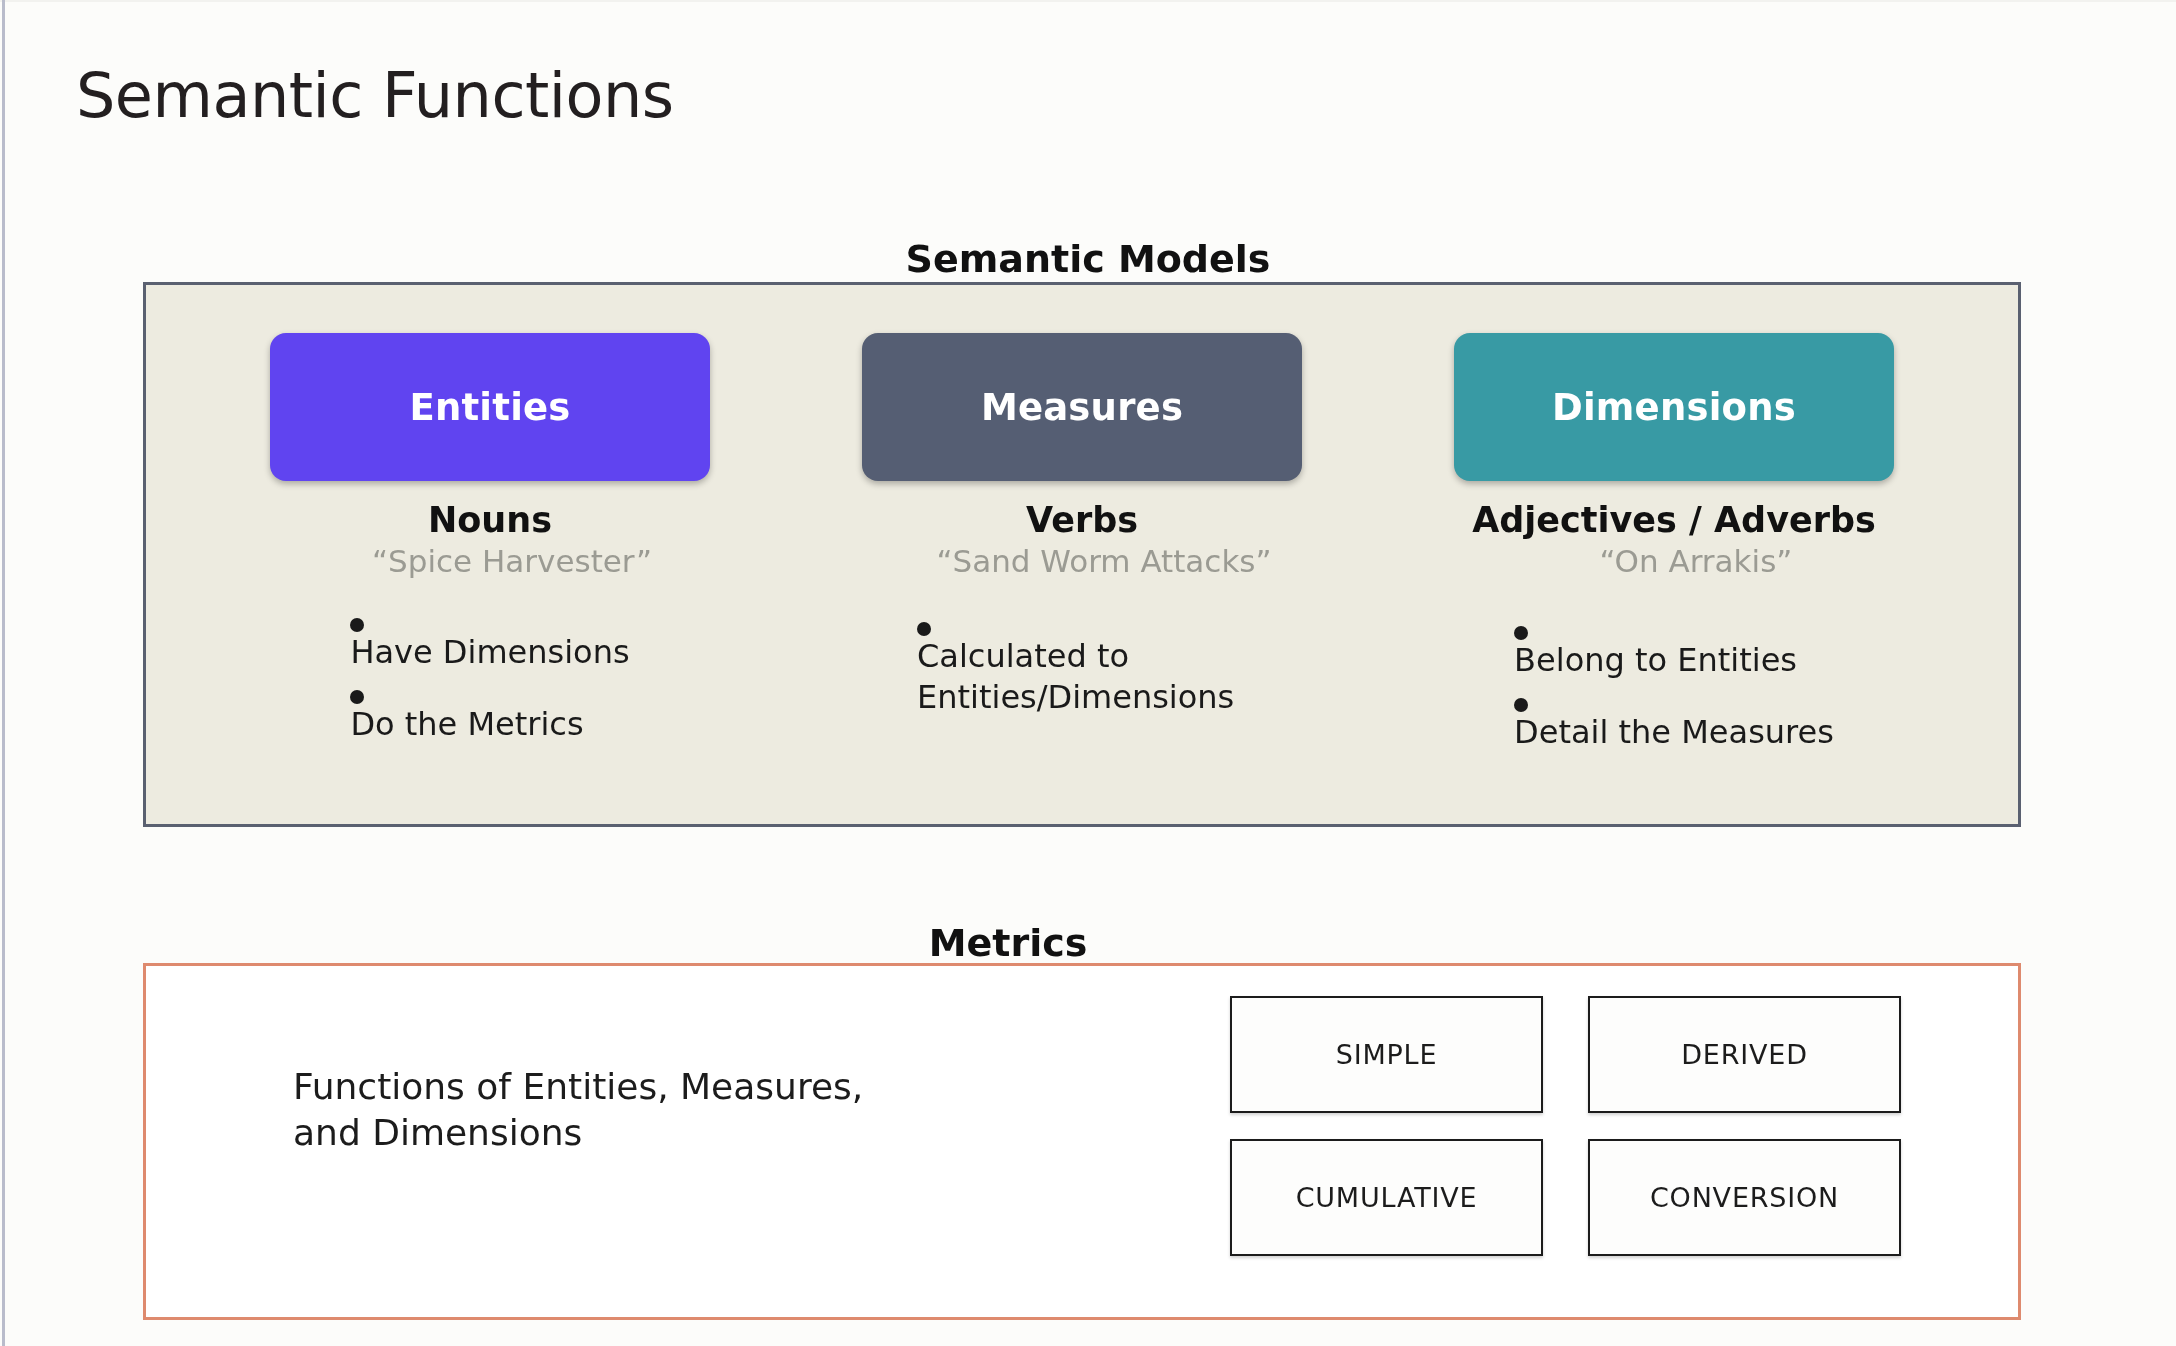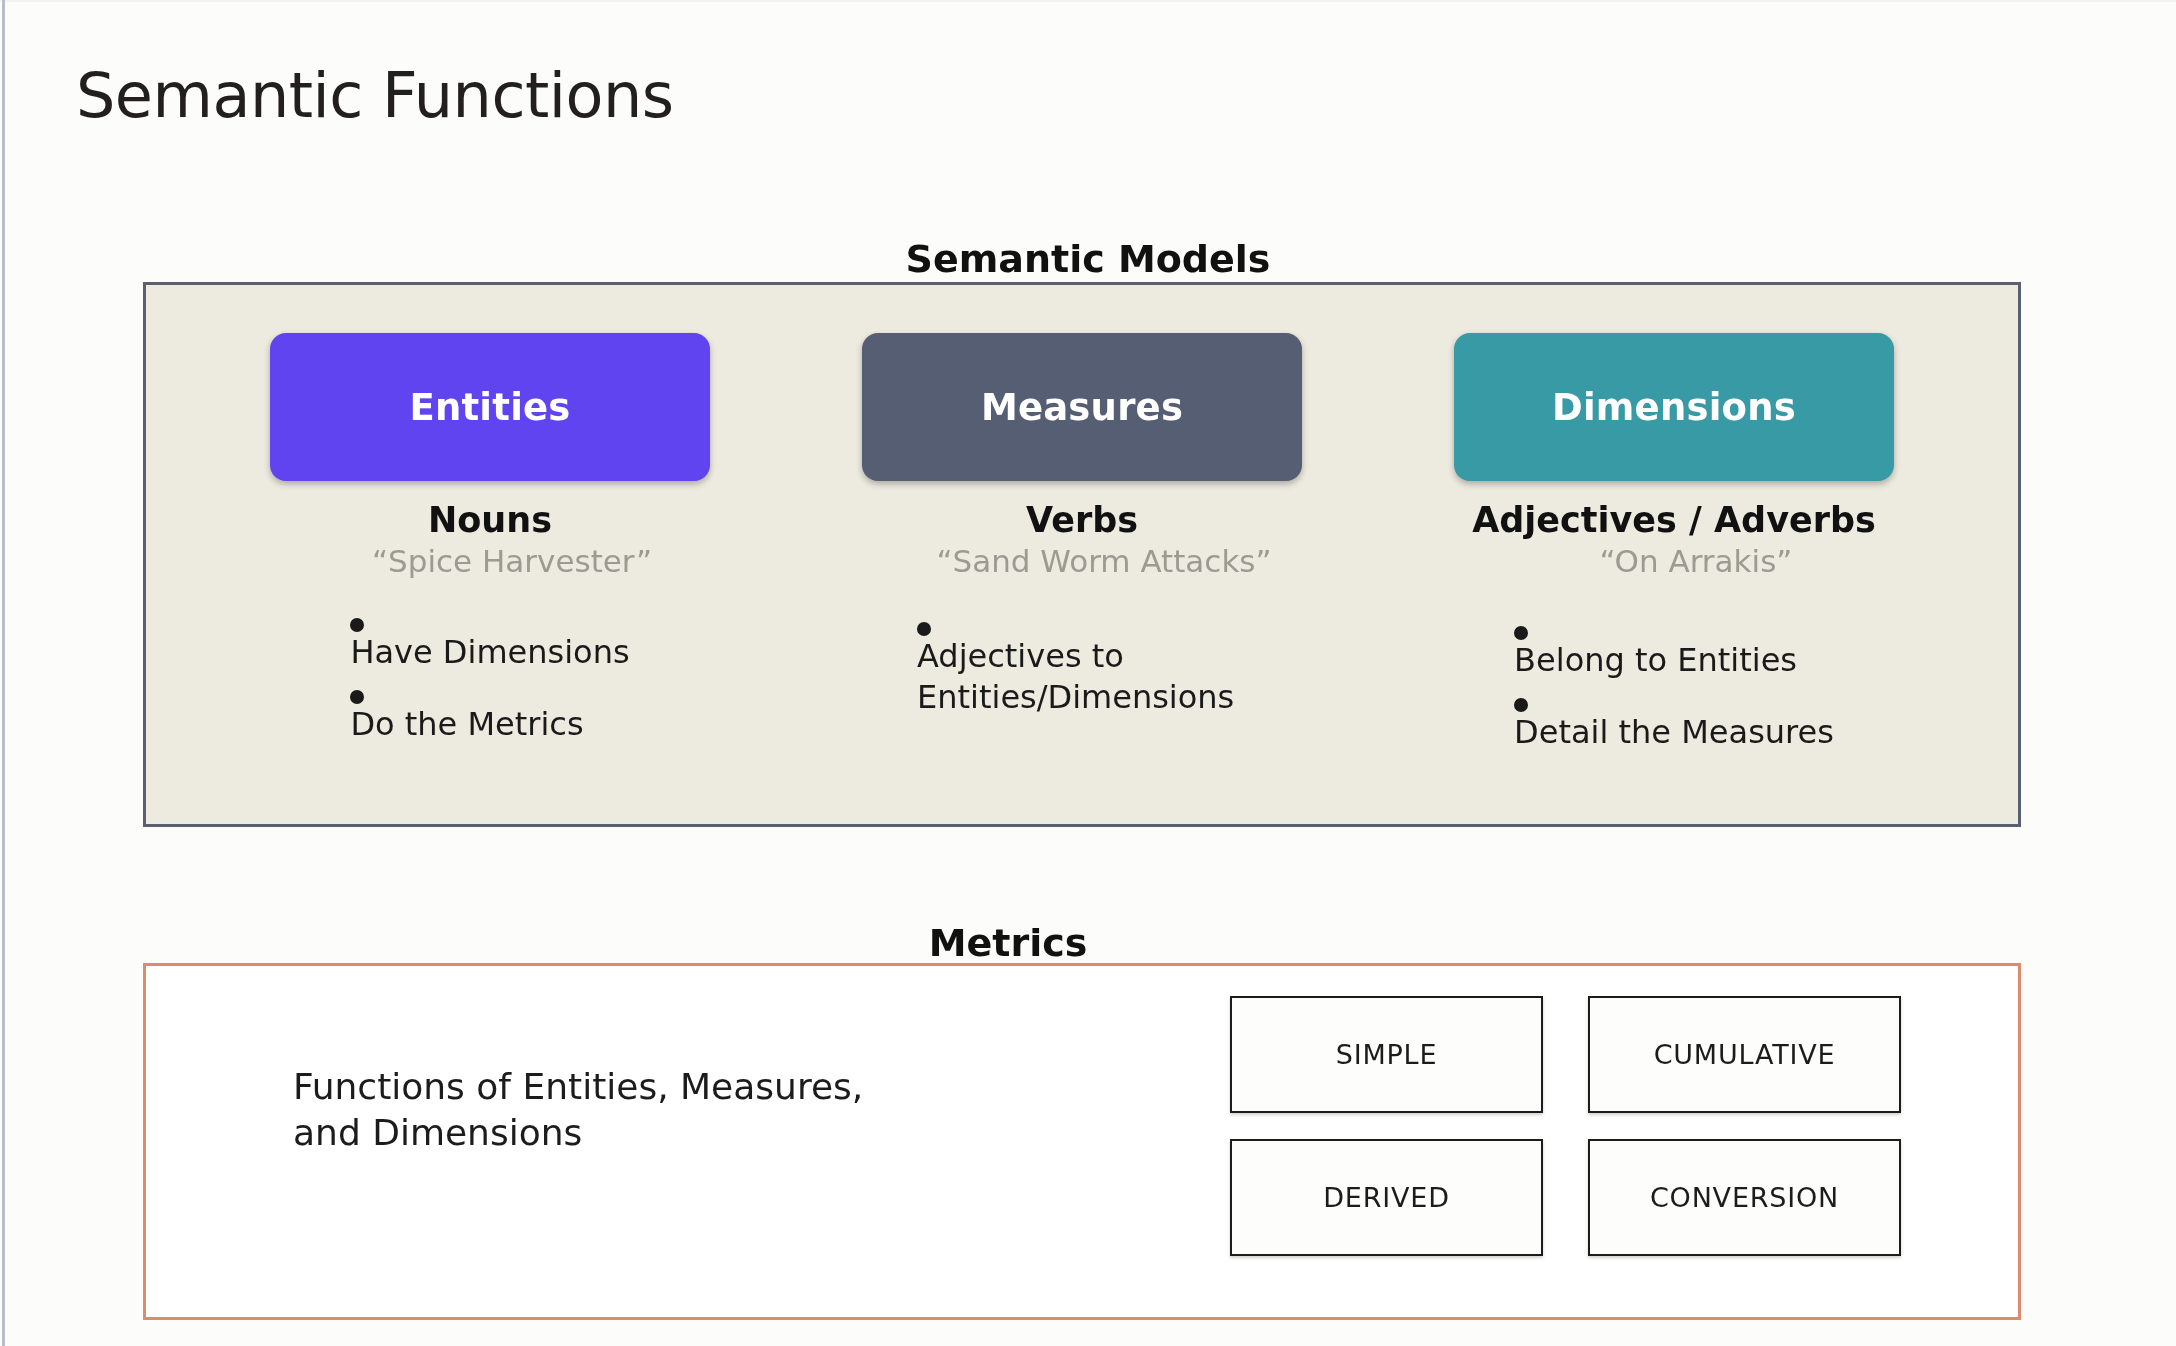--- a/index.html
+++ b/index.html
@@ -247,21 +247,21 @@
 
     <div class="sm-col col-measures">
       <div class="pill" style="background:#555e73;">
         <span class="pill-label">Measures</span>
       </div>
       <div class="part-of-speech">Verbs</div>
       <div class="example-quote">“Sand Worm Attacks”</div>
       <ul class="bullet-list">
         <li class="bullet-item">
           <span class="bullet-dot"></span>
-          <span class="bullet-text" style="max-width:330px;">Adjectives to Entities/Dimensions</span>
+          <span class="bullet-text" style="max-width:330px;">Calculated to Entities/Dimensions</span>
         </li>
       </ul>
     </div>
 
     <div class="sm-col col-dimensions">
       <div class="pill" style="background:#389aa4;">
         <span class="pill-label">Dimensions</span>
       </div>
       <div class="part-of-speech">Adjectives / Adverbs</div>
       <div class="example-quote">“On Arrakis”</div>
@@ -286,22 +286,22 @@
   <div class="metrics-desc">
     <div>Functions of Entities, Measures,</div>
     <div>and Dimensions</div>
   </div>
 
   <div class="metrics-grid">
     <div class="metric-box">
       <span class="metric-label">SIMPLE</span>
     </div>
     <div class="metric-box">
+      <span class="metric-label">DERIVED</span>
+    </div>
+    <div class="metric-box">
       <span class="metric-label">CUMULATIVE</span>
-    </div>
-    <div class="metric-box">
-      <span class="metric-label">DERIVED</span>
     </div>
     <div class="metric-box">
       <span class="metric-label">CONVERSION</span>
     </div>
   </div>
 </div>
 
 </body></html>

